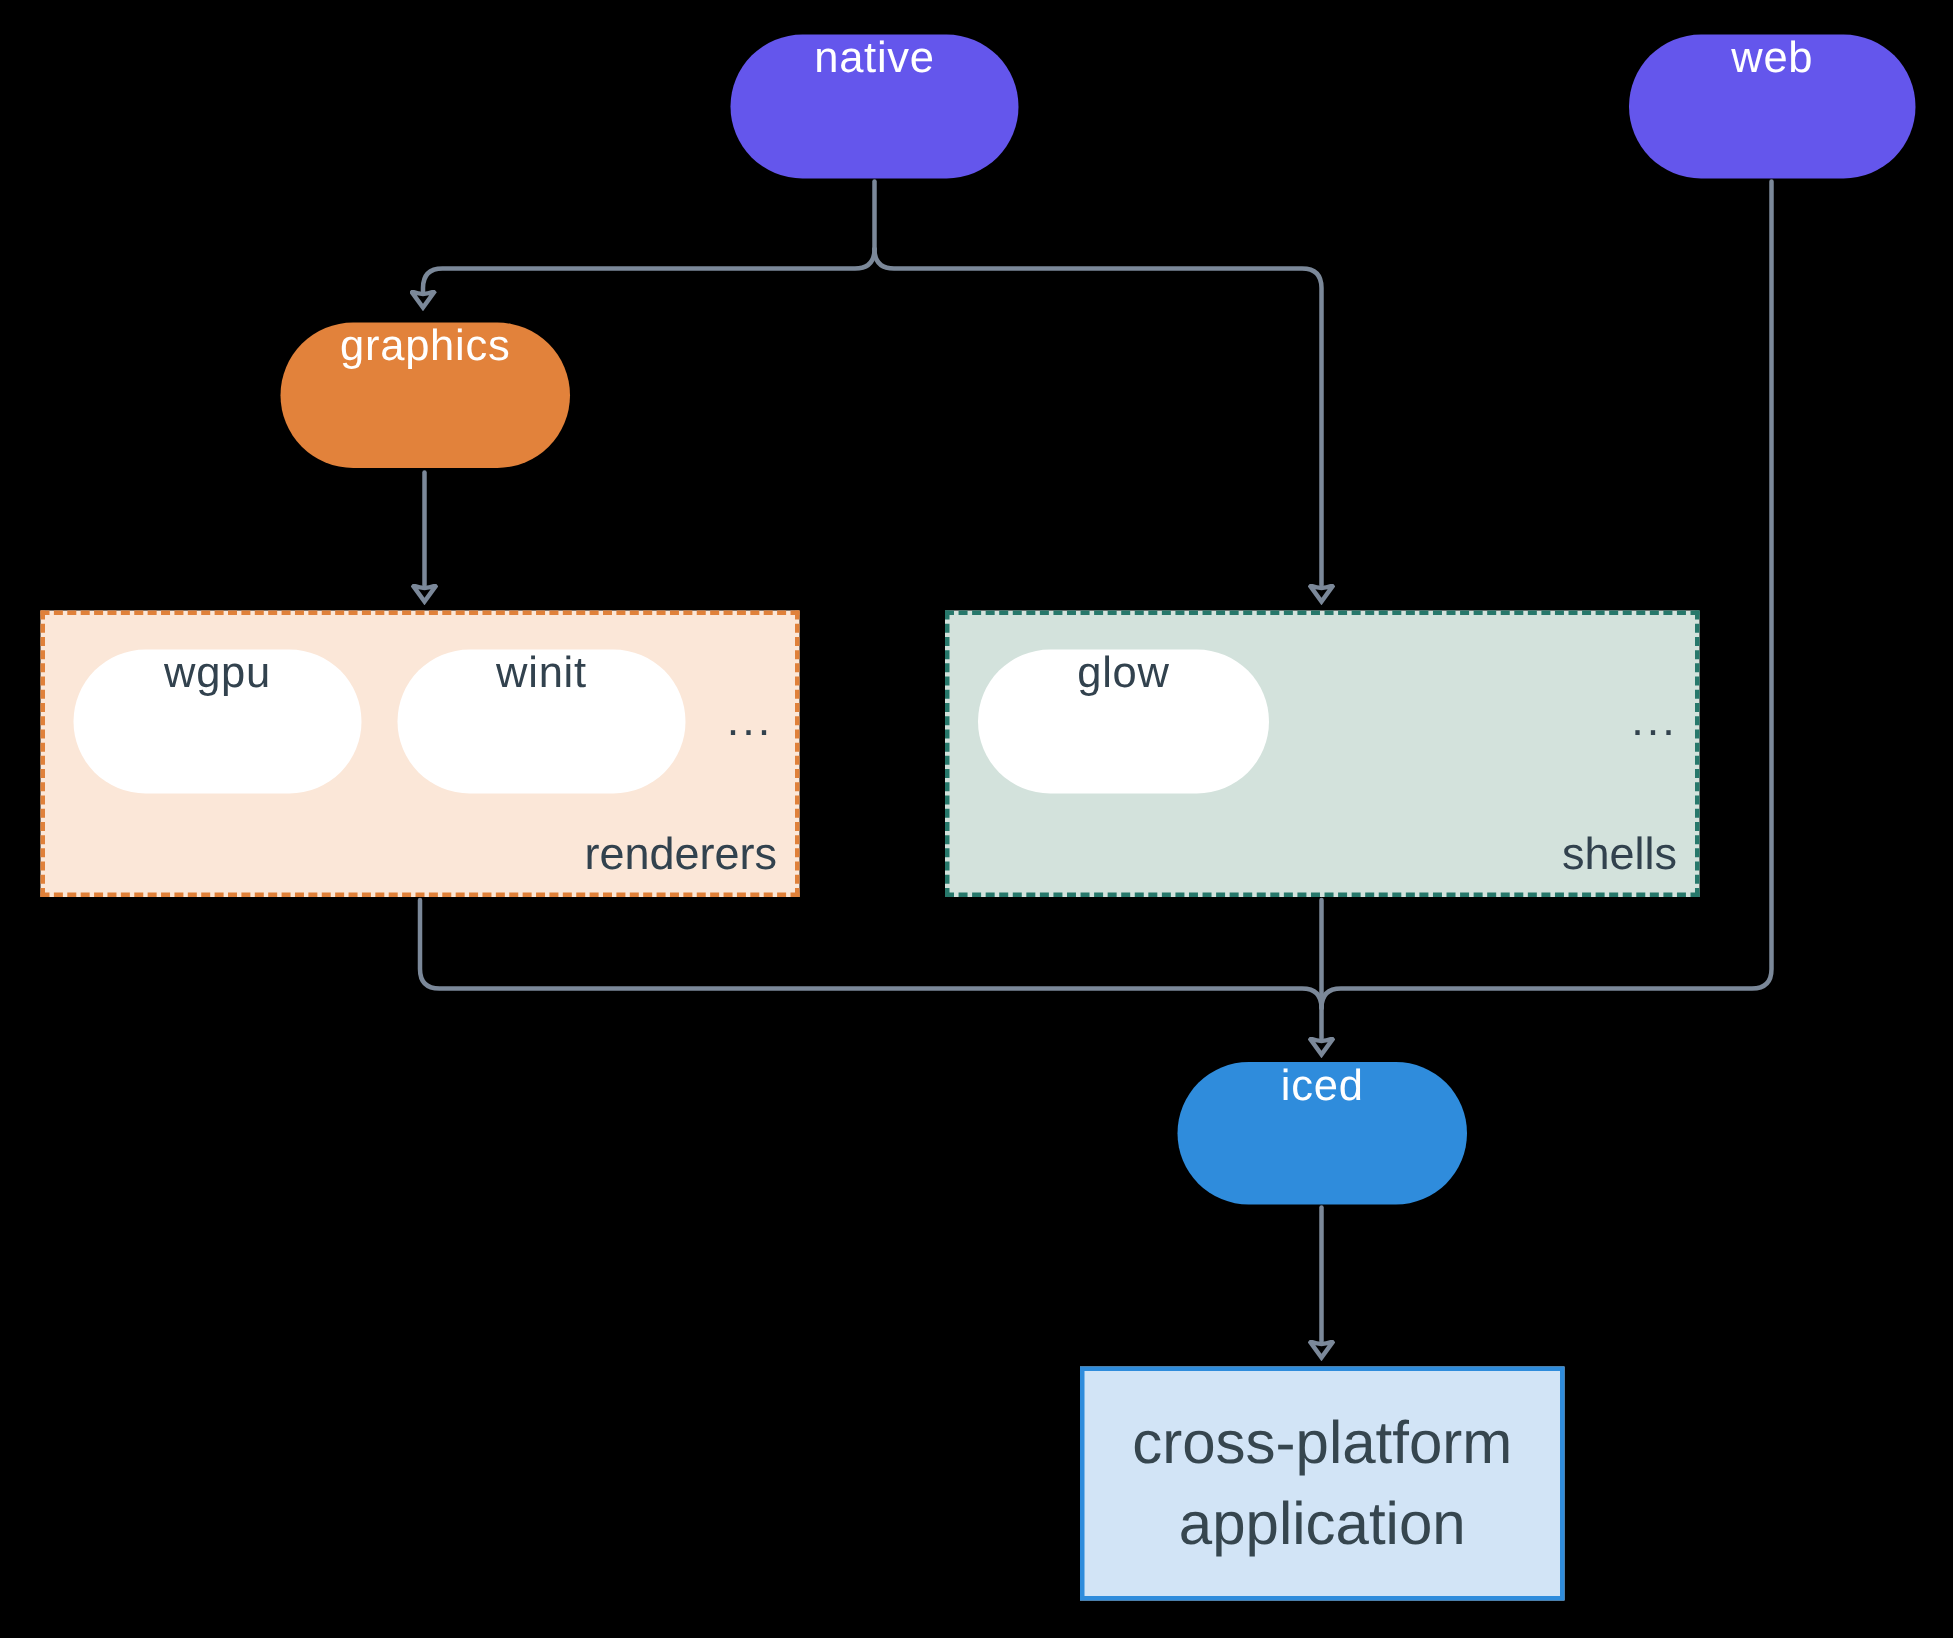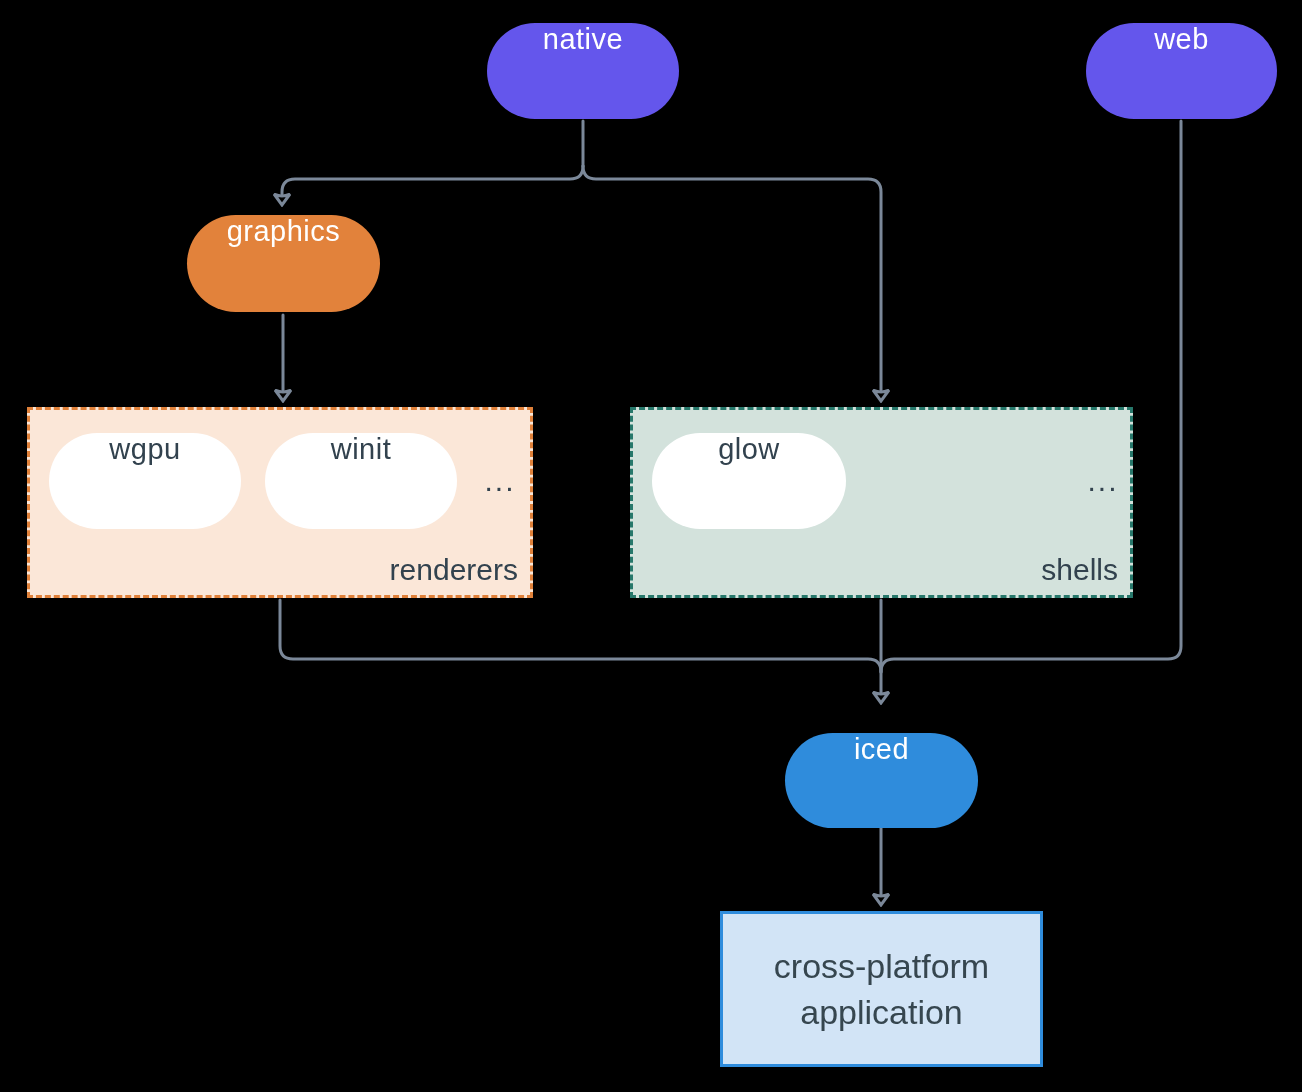--- a/index.html
+++ b/index.html
@@ -9,42 +9,42 @@
   }
   .edges{position:absolute;left:0;top:0;width:1302px;height:1092px;}
   .edges path{stroke:#7b8899;stroke-width:3;fill:none;stroke-linecap:round;}
   .pill{
     position:absolute;display:flex;justify-content:center;
     border-radius:60px;font-size:29px;letter-spacing:0.5px;
   }
   .pill-native{left:487px;top:23px;width:192px;height:96px;background:#6456ec;color:#ffffff;}
   .pill-web{left:1086px;top:23px;width:191px;height:96px;background:#6456ec;color:#ffffff;}
   .pill-graphics{left:187px;top:215px;width:193px;height:97px;background:#e2823b;color:#ffffff;}
-  .pill-iced{left:785px;top:708px;width:193px;height:95px;background:#2f8cdc;color:#ffffff;margin-top:25px;}
+  .pill-iced{left:785px;top:708px;width:193px;height:95px;background:#2f8cdc;color:#ffffff;}
   .group{position:absolute;box-sizing:border-box;width:506px;height:191px;top:407px;}
   .group-renderers{left:27px;background:#fbe7d8;border:3px dashed #e0813a;}
   .group-shells{left:630px;width:503px;background:#d3e2dc;border:3px dashed #27786b;}
   .group .pill{background:#ffffff;color:#32424e;height:96px;top:23px;}
   .group .pill.p1{left:19px;width:192px;}
   .group .pill.p2{left:235px;width:192px;}
   .group-shells .pill.p1{width:194px;}
   .group-shells .pill.p2{left:240px;width:190px;}
   .dots{
     position:absolute;left:446px;top:23px;width:48px;height:95px;
     display:flex;align-items:center;justify-content:center;
     font-size:30px;color:#32424e;letter-spacing:2px;
   }
   .group-label{
     position:absolute;right:12px;bottom:8px;font-size:30px;color:#32424e;
   }
   .app-box{
     position:absolute;left:720px;top:911px;width:323px;height:156px;box-sizing:border-box;
     background:#d2e4f6;border:3px solid #2f8cdc;color:#36464f;
     display:flex;flex-direction:column;align-items:center;justify-content:center;
-    font-size:34px;line-height:1.36;text-align:center;
+    font-size:40px;line-height:1.36;text-align:center;
   }
 </style>
 </head>
 <body>
 
 <div class="stage">
 
   <svg class="edges" viewBox="0 0 1302 1092">
     <defs>
       <marker id="arrow" viewBox="-1 -9 14 18" refX="0" refY="0" markerWidth="14" markerHeight="18" orient="auto" markerUnits="userSpaceOnUse">

